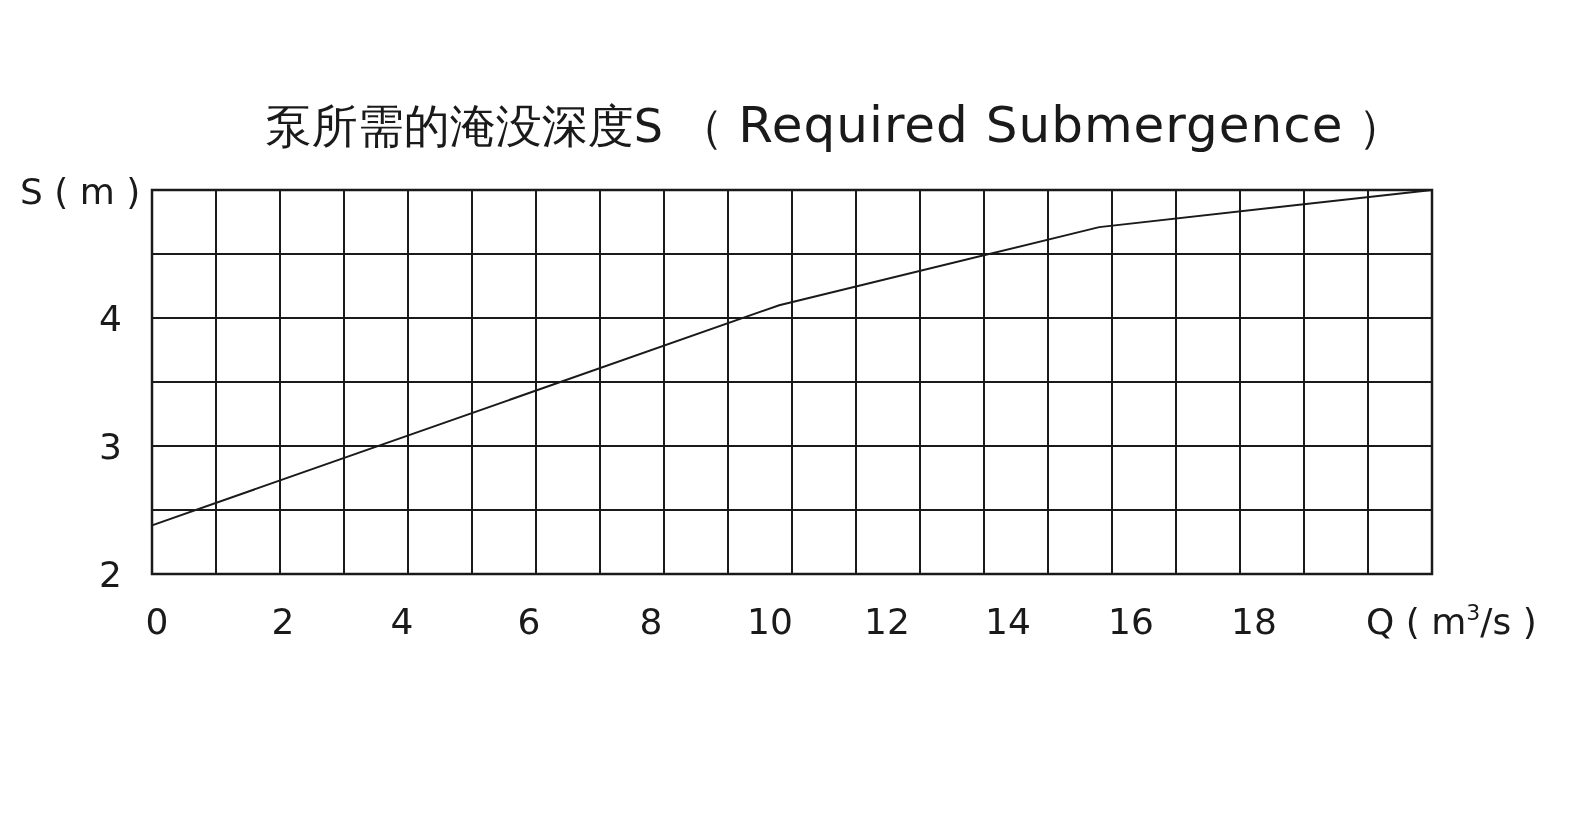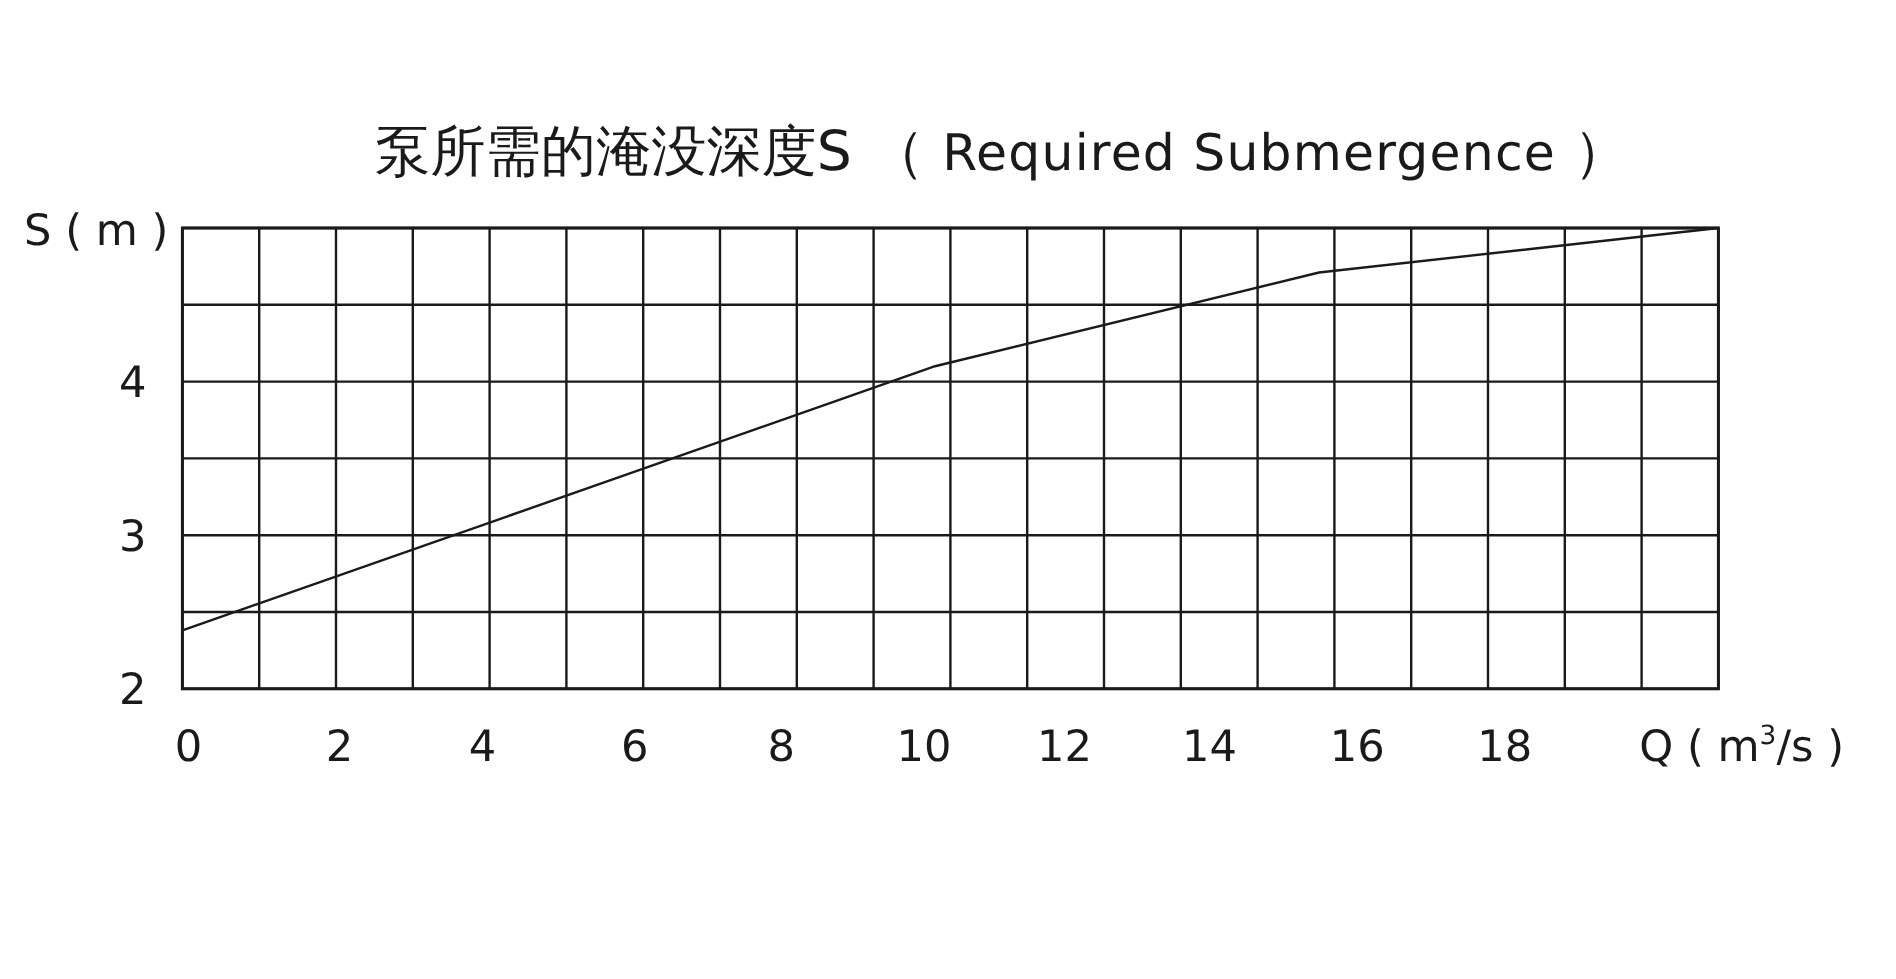--- a/index.html
+++ b/index.html
@@ -1,20 +1,20 @@
 <!DOCTYPE html>
 <html><head>
   <meta charset="utf-8">
   <style>
     html, body { margin: 0; padding: 0; background: #ffffff; }
     body { width: 1580px; height: 816px; position: relative; overflow: hidden;
            font-family: "DejaVu Sans", "Liberation Sans", sans-serif; color: #1a1a1a; }
     #chart-title { position: absolute; left: 0; width: 1670px; top: 96px; text-align: center;
                    font-size: 46px; letter-spacing: 0px; white-space: pre; }
-    #chart-title .latin { font-size: 42px; letter-spacing: 1px; }
+    #chart-title .latin { font-size: 50px; letter-spacing: 1px; }
     svg { position: absolute; left: 0; top: 0; }
     .axis-text { font-family: "DejaVu Sans", "Liberation Sans", sans-serif; font-size: 36px; fill: #1a1a1a; }
   </style>
 </head>
 <body>
 
 <div id="chart-title"><span>泵所需的淹没深度S</span> （ <span class="latin">Required Submergence</span> ）</div>
 
 <svg id="chart" width="1580" height="816" viewBox="0 0 1580 816" xmlns="http://www.w3.org/2000/svg">
   <g id="grid">

